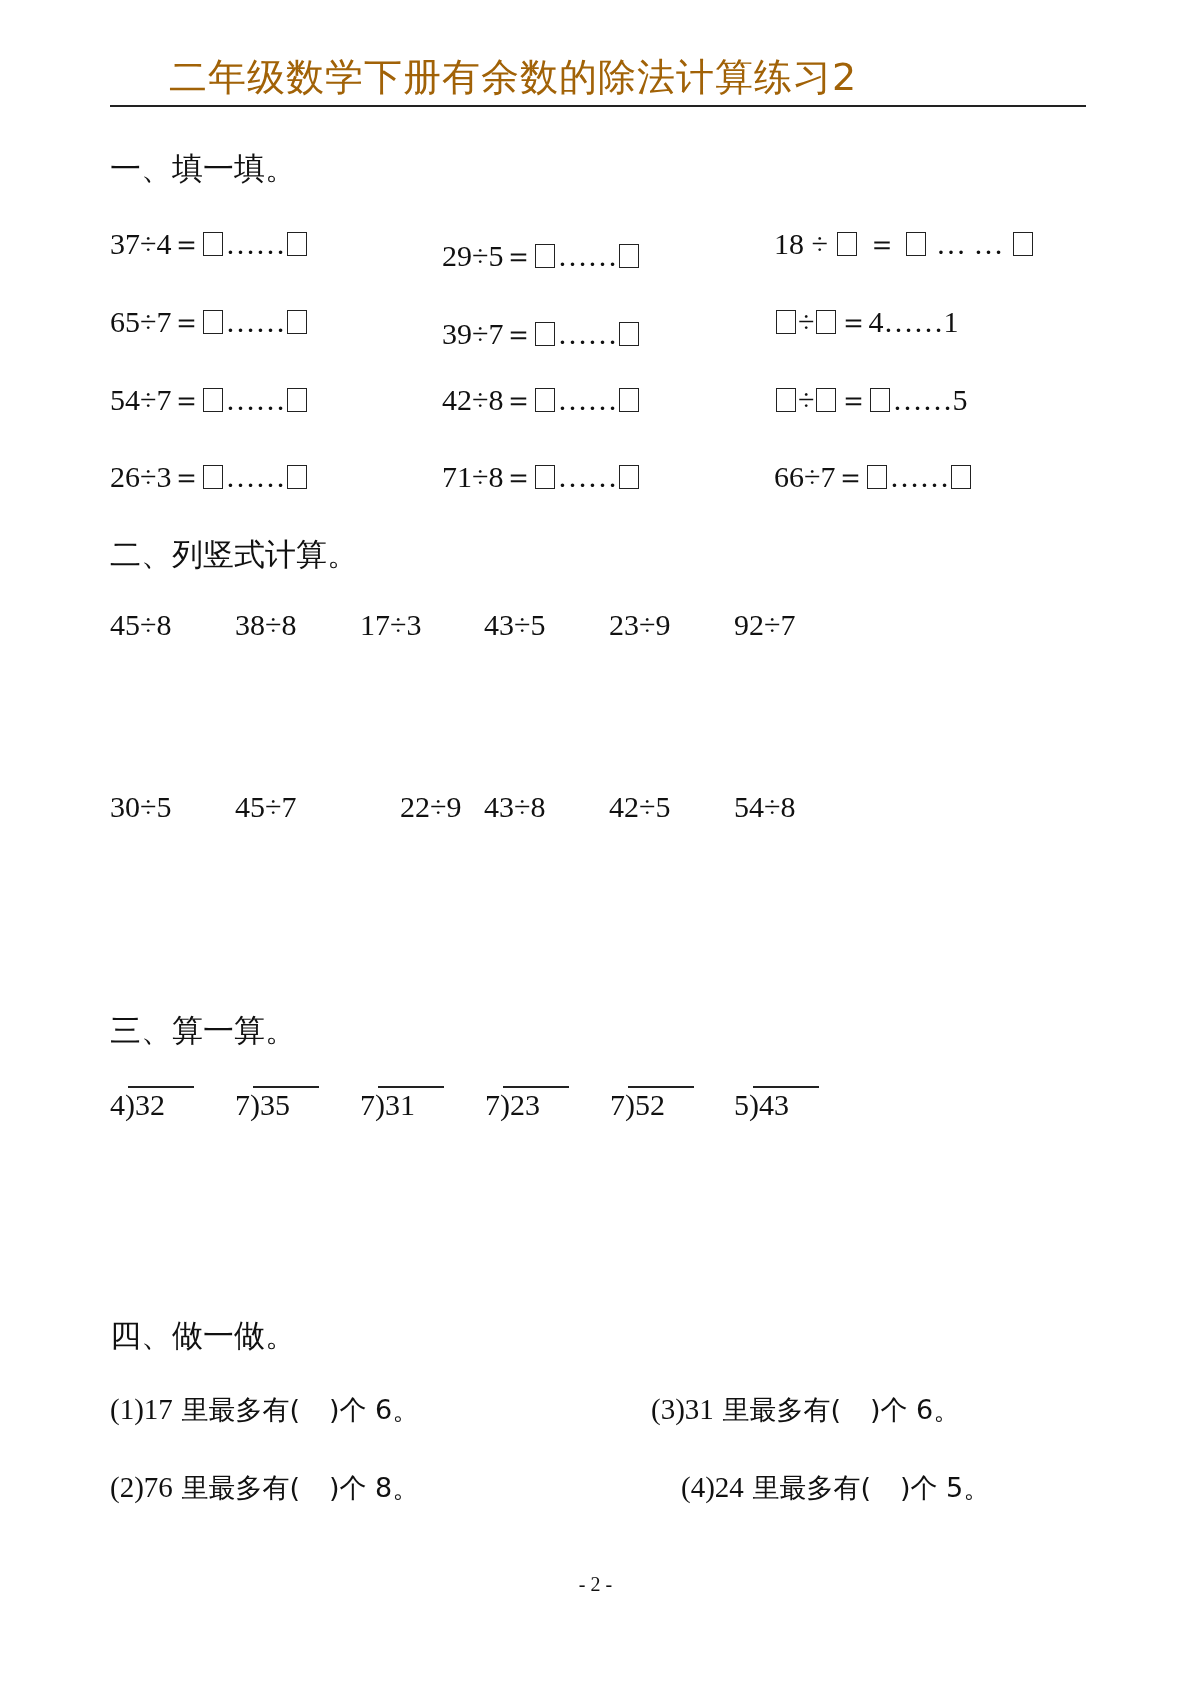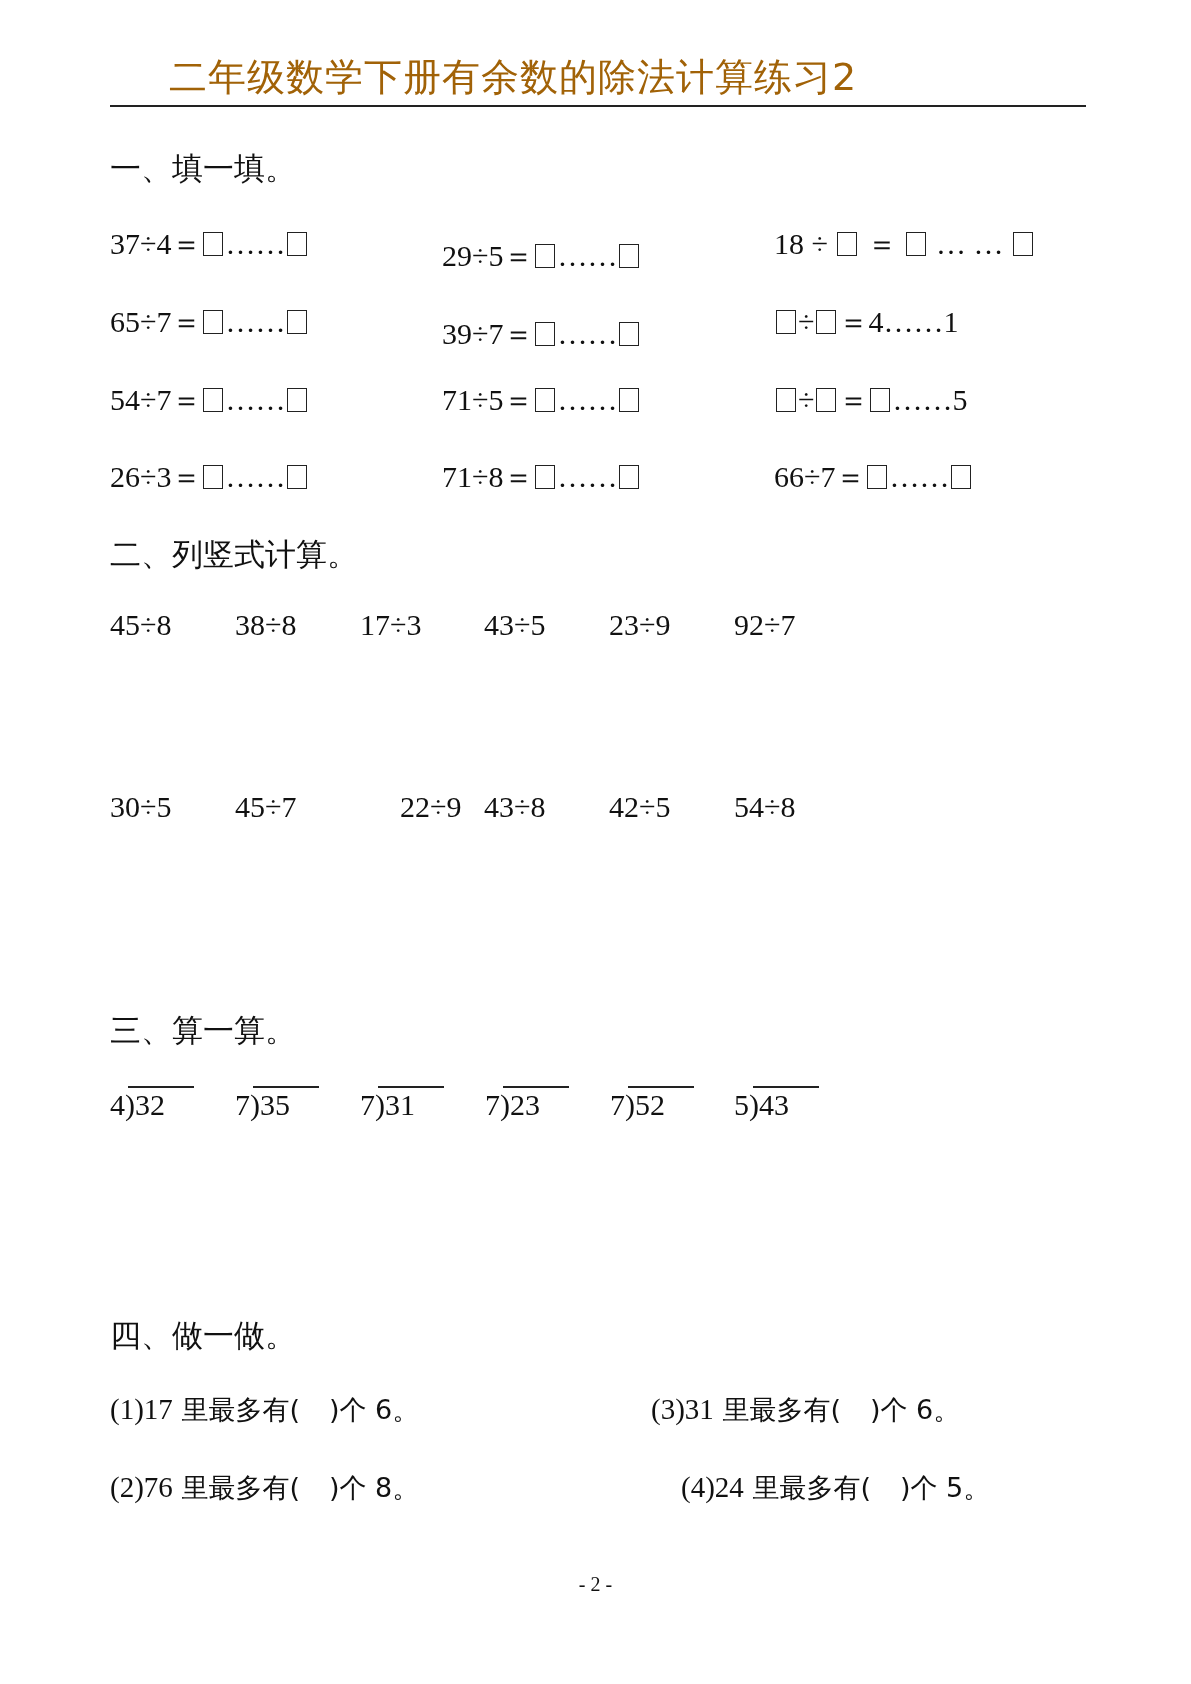--- a/index.html
+++ b/index.html
@@ -29,21 +29,21 @@
 
 <div class="abs expr" style="left:110px;top:224px;"><span>37÷4＝</span><span class="box"></span><span>……</span><span class="box"></span></div>
 <div class="abs expr" style="left:442px;top:236px;"><span>29÷5＝</span><span class="box"></span><span>……</span><span class="box"></span></div>
 <div class="abs expr" style="left:774px;top:224px;"><span>18 ÷ </span><span class="box"></span><span> ＝ </span><span class="box"></span><span> … … </span><span class="box"></span></div>
 
 <div class="abs expr" style="left:110px;top:302px;text-align:center;"><span>65÷7＝</span><span class="box"></span><span>……</span><span class="box"></span></div>
 <div class="abs expr" style="left:442px;top:302px;margin-top:12px;"><span>39÷7＝</span><span class="box"></span><span>……</span><span class="box"></span></div>
 <div class="abs expr" style="left:774px;top:302px;"><span class="box"></span><span>÷</span><span class="box"></span><span>＝4……1</span></div>
 
 <div class="abs expr" style="left:110px;top:380px;"><span>54÷7＝</span><span class="box"></span><span>……</span><span class="box"></span></div>
-<div class="abs expr" style="left:442px;top:380px;"><span>71÷5＝</span><span class="box"></span><span>……</span><span class="box"></span></div>
+<div class="abs expr" style="left:442px;top:380px;"><span>42÷8＝</span><span class="box"></span><span>……</span><span class="box"></span></div>
 <div class="abs expr" style="left:774px;top:380px;"><span class="box"></span><span>÷</span><span class="box"></span><span>＝</span><span class="box"></span><span>……5</span></div>
 
 <div class="abs expr" style="left:110px;top:457px;"><span>26÷3＝</span><span class="box"></span><span>……</span><span class="box"></span></div>
 <div class="abs expr" style="left:442px;top:457px;"><span>71÷8＝</span><span class="box"></span><span>……</span><span class="box"></span></div>
 <div class="abs expr" style="left:774px;top:457px;"><span>66÷7＝</span><span class="box"></span><span>……</span><span class="box"></span></div>
 
 <div class="abs heading" style="left:110px;top:534px;">二、列竖式计算。</div>
 <div class="abs expr" style="left:110px;top:608px;">45÷8</div>
 <div class="abs expr" style="left:235px;top:608px;">38÷8</div>
 <div class="abs expr" style="left:360px;top:608px;">17÷3</div>

